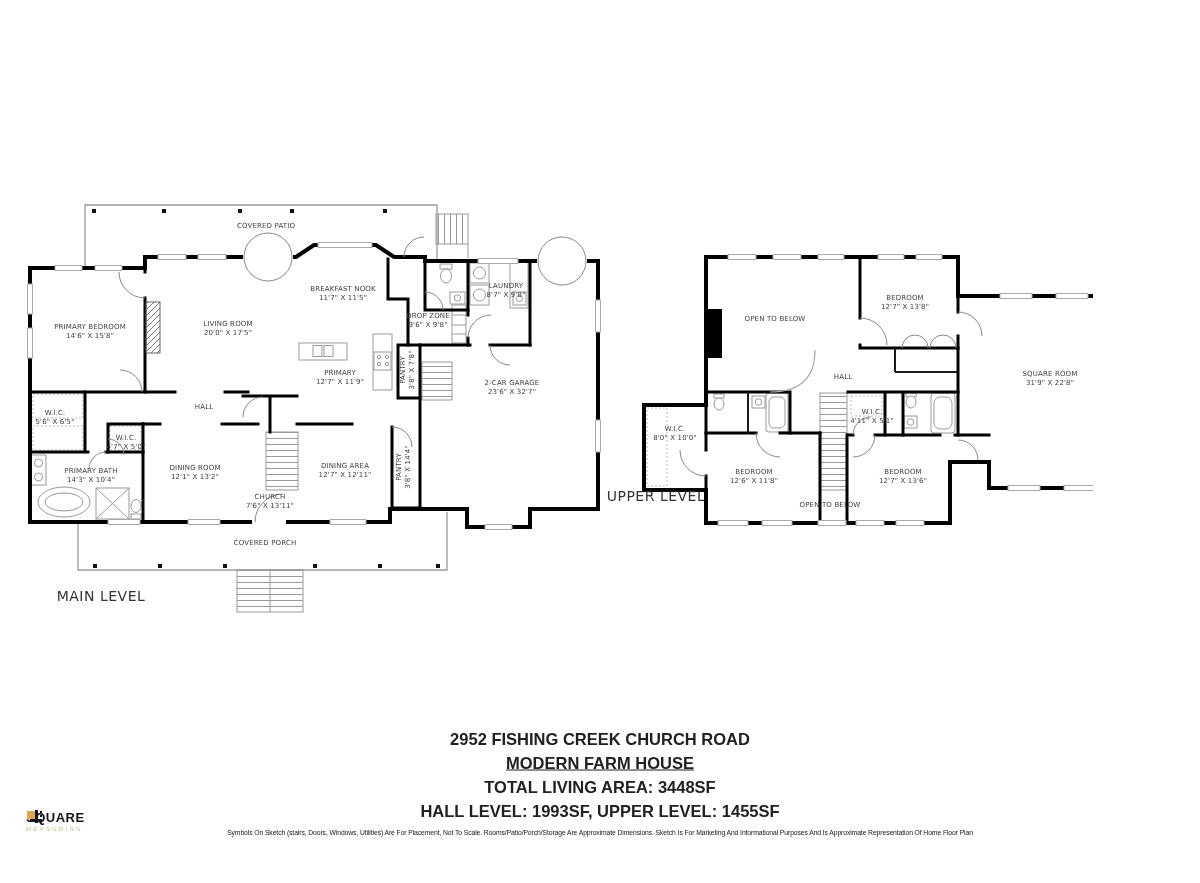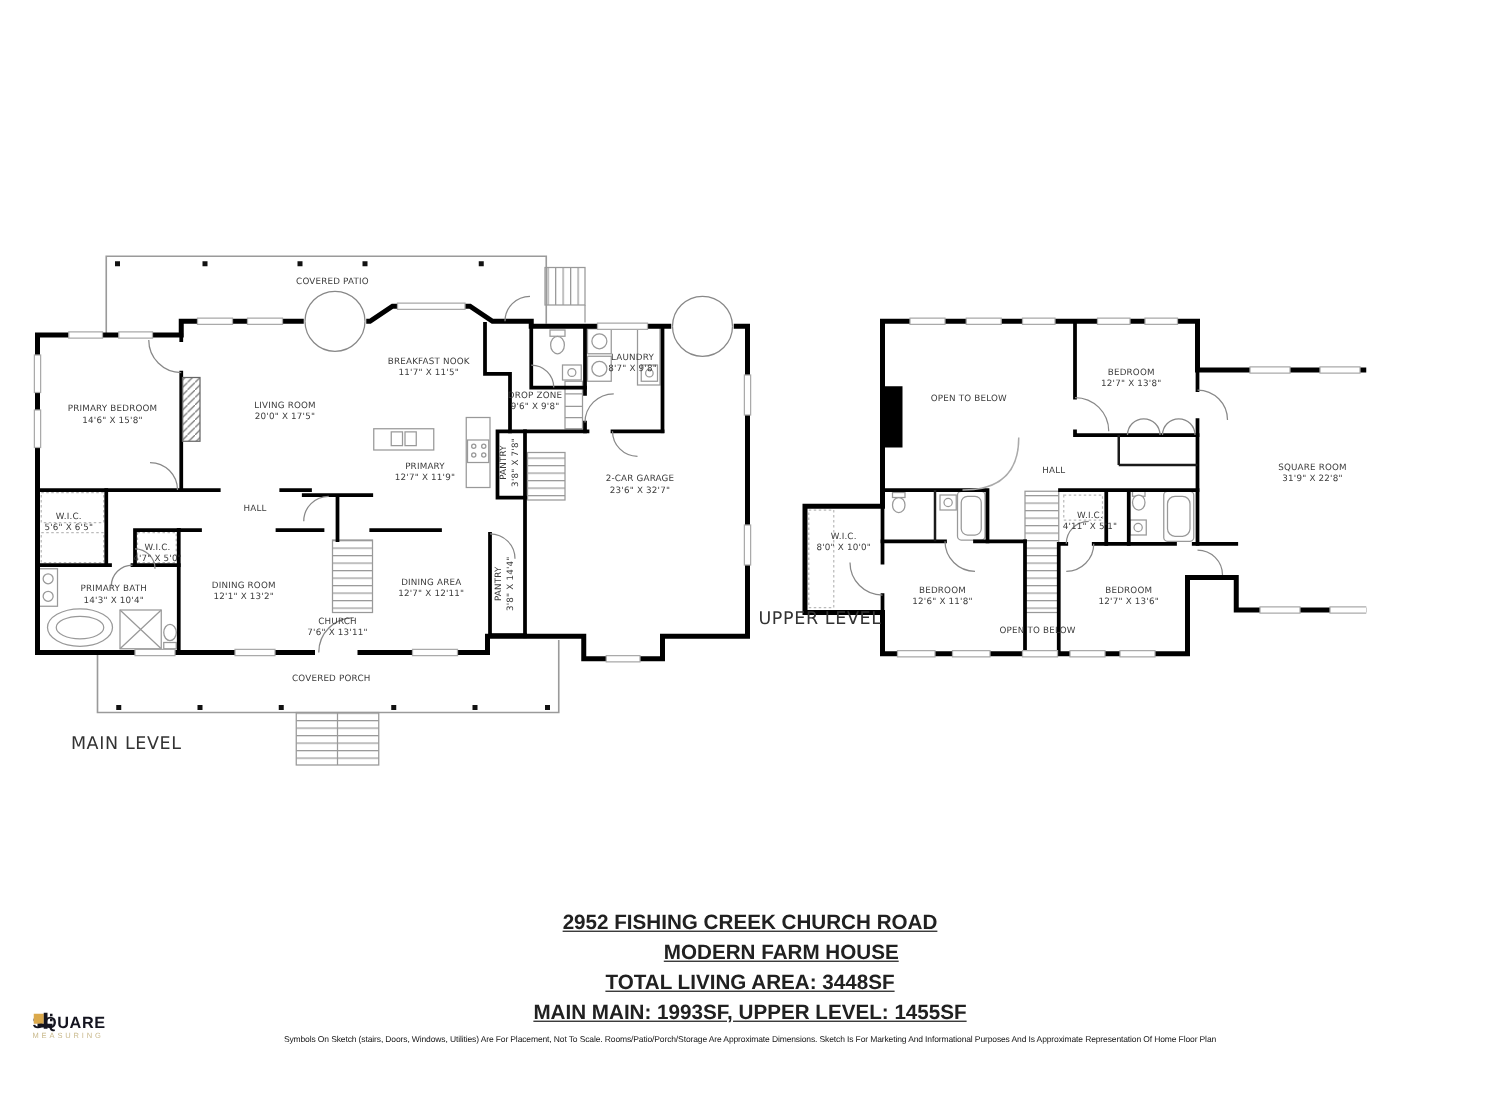--- a/index.html
+++ b/index.html
@@ -6,22 +6,22 @@
   .canvas{position:relative;width:1093px;height:883px;background:#ffffff;overflow:hidden;
           font-family:"DejaVu Sans",sans-serif;}
   svg{position:absolute;left:0;top:0;}
   .lbl{position:absolute;transform:translate(-50%,-50%);text-align:center;font-size:7px;
        line-height:9px;color:#3c3c3c;letter-spacing:.15px;white-space:nowrap;}
   .lbl span{display:block;}
   .lbl.vert{transform:translate(-50%,-50%) rotate(-90deg);}
   .lbl.lvl{font-size:14px;letter-spacing:.5px;color:#333;}
   .title-line{position:absolute;left:600px;transform:translate(-50%,-50%);
        font-family:"Liberation Sans",sans-serif;font-weight:bold;font-size:16.5px;
-       color:#212121;white-space:nowrap;text-decoration:underline;}
-  .title-line.u{margin-left:25px;}
+       color:#212121;white-space:nowrap;}
+  .title-line.u{text-decoration:underline;}
   .disclaimer{position:absolute;left:600px;top:832px;transform:translate(-50%,-50%);
        font-family:"Liberation Sans",sans-serif;font-size:6.8px;letter-spacing:-0.1px;
        color:#151515;white-space:nowrap;}
   .logo{position:absolute;left:26px;top:810px;}
   .logo-row{display:flex;align-items:flex-start;gap:2px;}
   .logo-square{font-family:"Liberation Sans",sans-serif;font-weight:bold;font-size:13px;
        letter-spacing:.5px;color:#14141f;}
   .logo-measuring{font-family:"Liberation Sans",sans-serif;font-size:6px;letter-spacing:2.3px;
        color:#c9b98c;margin-top:1px;}
 </style>
@@ -347,21 +347,21 @@
   <span>BEDROOM</span>
   <span>12'7" X 13'6"</span>
     </div>
 <div class="lbl lvl" style="left:656px;top:496px">
   <span>UPPER LEVEL</span>
     </div>
 
 <div class="title-line" style="top:739px">2952 FISHING CREEK CHURCH ROAD</div>
 <div class="title-line u" style="top:763px">MODERN FARM HOUSE</div>
 <div class="title-line" style="top:787px">TOTAL LIVING AREA: 3448SF</div>
-<div class="title-line" style="top:811px">MAIN MAIN: 1993SF, UPPER LEVEL: 1455SF</div>
+<div class="title-line" style="top:811px">HALL LEVEL: 1993SF, UPPER LEVEL: 1455SF</div>
 
 <div class="disclaimer">Symbols On Sketch (stairs, Doors, Windows, Utilities) Are For Placement, Not To Scale. Rooms/Patio/Porch/Storage Are Approximate Dimensions. Sketch Is For Marketing And Informational Purposes And Is Approximate Representation Of Home Floor Plan</div>
 
 <div class="logo">
   <div class="logo-row">
     <span class="logo-square">SQUARE</span>
     <svg width="18" height="18" viewBox="0 0 18 18">
       <rect x="1" y="1" width="8" height="8" fill="#dba94b"></rect>
       <rect x="9" y="0" width="3" height="13" fill="#15151f"></rect>
       <rect x="4" y="9" width="12" height="3" fill="#15151f"></rect>

